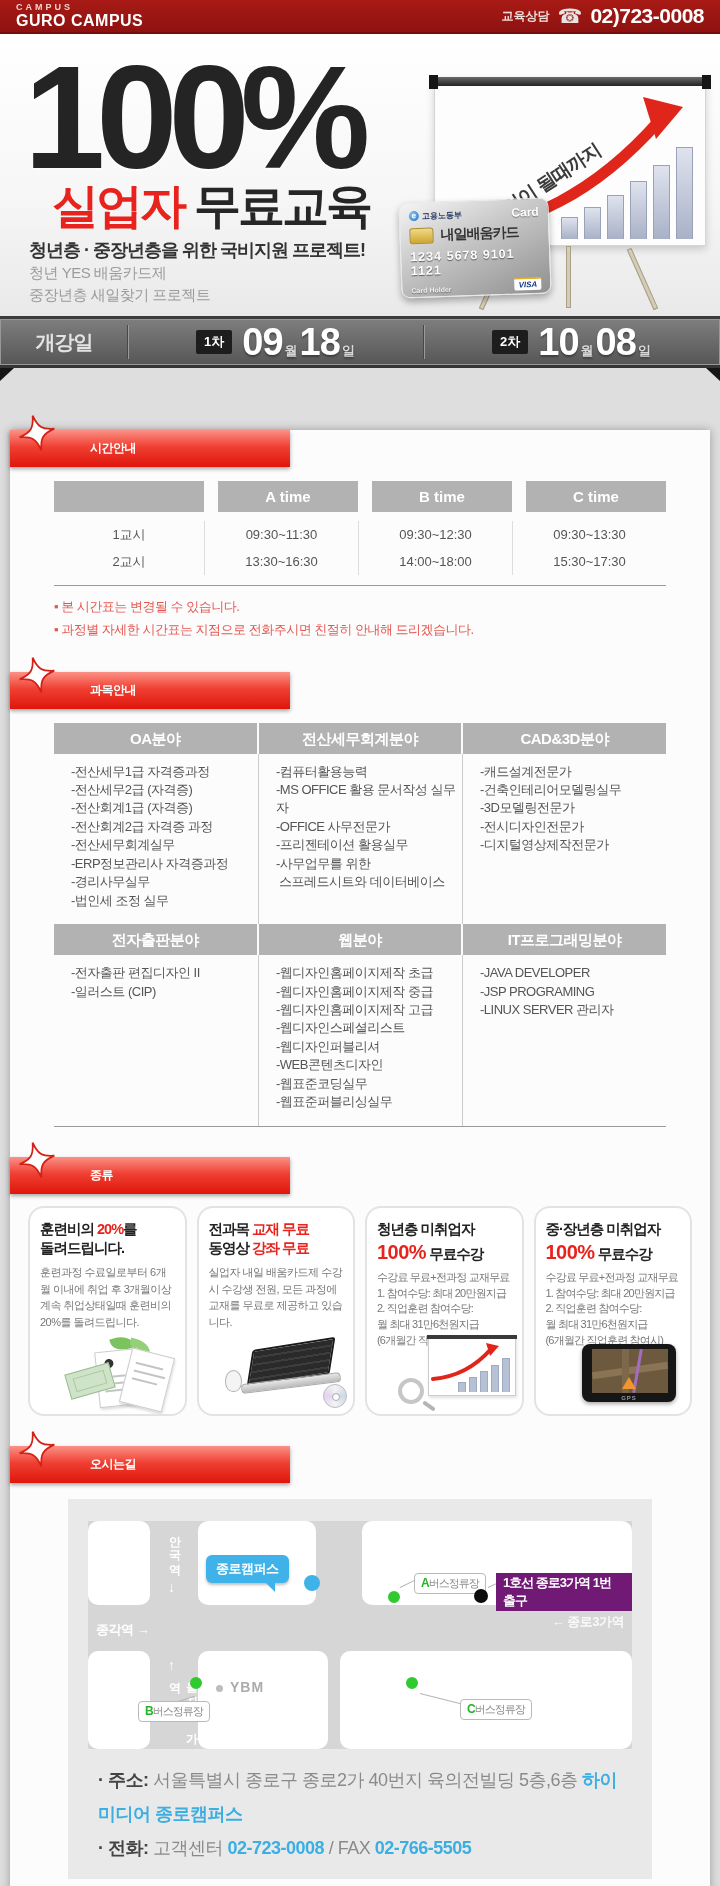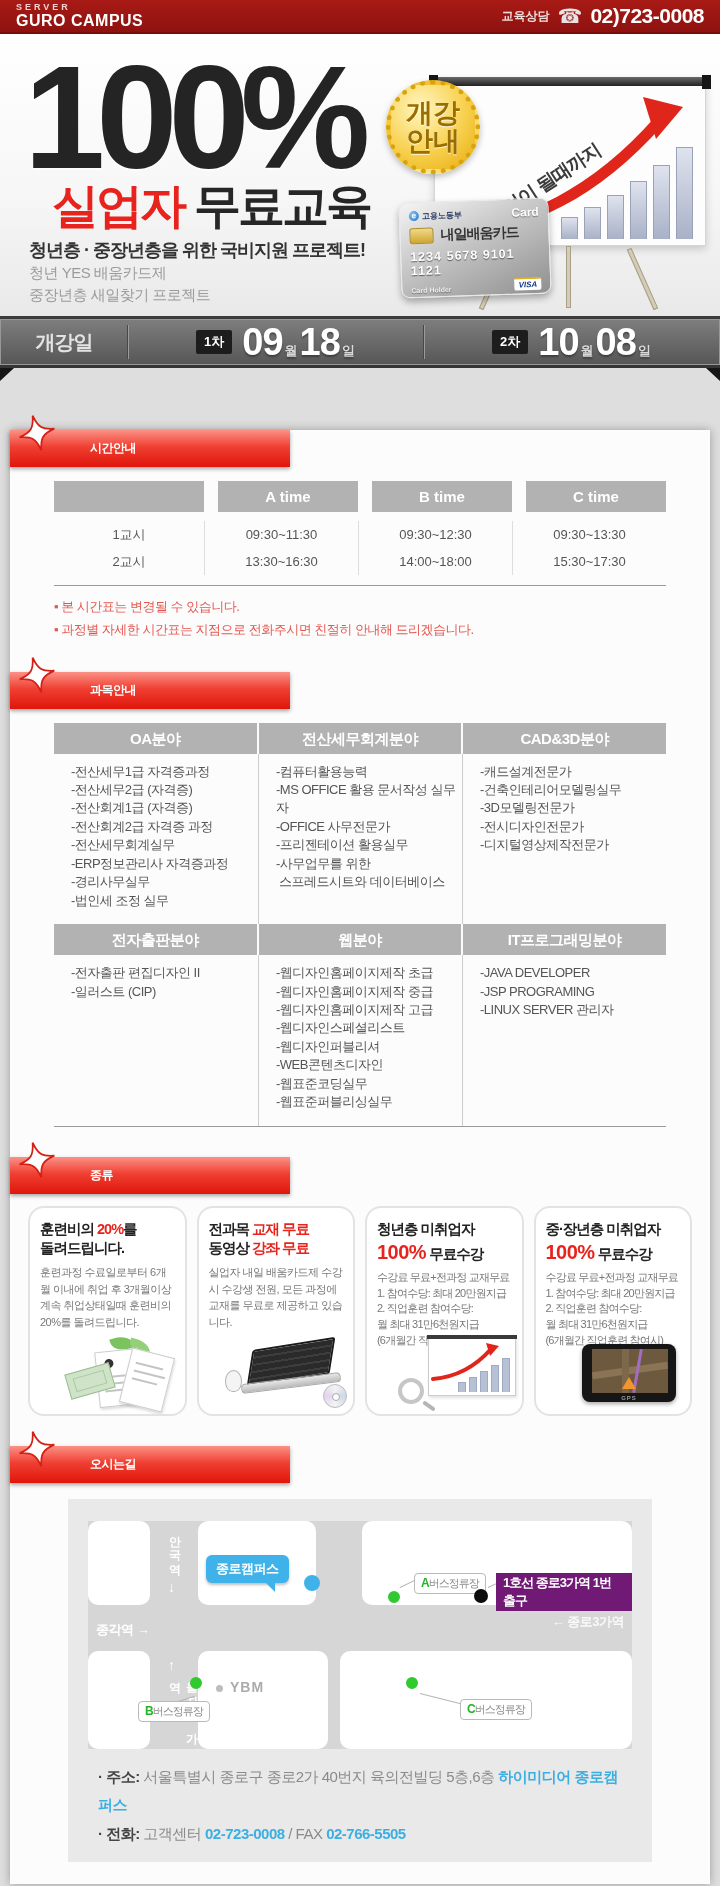--- a/index.html
+++ b/index.html
@@ -178,41 +178,41 @@
   .busstop b { color:#25b425; font-weight:bold; font-size:12px; }
   .bs-a { left:326px; top:52px; }
   .bs-b { left:50px; top:180px; }
   .bs-c { left:372px; top:178px; }
   .subway-badge { position:absolute; left:408px; top:52px; background:#701a75; color:#fff; font-size:13px; font-weight:bold;
                   padding:1px 7px; letter-spacing:-1px; z-index:3; }
   .graydot { position:absolute; left:128px; top:164px; width:7px; height:7px; border-radius:50%; background:#bdbdbd; }
   .ybm { position:absolute; left:142px; top:158px; color:#ababab; font-size:14px; font-weight:bold; letter-spacing:1px; }
   .conn { position:absolute; height:1px; background:#b5b5b5; transform-origin:left center; }
 
-  .addr { margin:14px 0 0 10px; font-size:15px; line-height:1.9; letter-spacing:-0.5px; }
+  .addr { margin:14px 0 0 10px; font-size:18px; line-height:1.9; letter-spacing:-0.5px; }
   .addr .lab { font-weight:bold; color:#444; }
   .addr .txt { color:#8a8a8a; }
   .addr .blue { color:#3baee2; font-weight:bold; }
 
   
   .foot { text-align:center; padding-top:20px; }
   .consult-line { display:flex; align-items:center; justify-content:center; gap:10px; }
   .c-pre, .c-suf { font-size:18px; font-weight:bold; color:#333; letter-spacing:-1.5px; }
   .c-phone { display:flex; align-items:center; color:#c1100c; font-weight:bold; }
   .c-phone .ico { font-size:30px; margin-right:2px; }
   .c-phone .num { font-size:35px; letter-spacing:-1px; }
 </style>
 </head>
 <body>
 
 <div class="page">
 
   <div class="hdr">
     <div class="brand">
-      <div class="brand-top">SERVER</div>
+      <div class="brand-top">CAMPUS</div>
       <div class="brand-main">GURO CAMPUS</div>
     </div>
     <div class="hdr-right">
       <span class="consult">교육상담</span>
       <span class="hdr-phone-icon">☎</span>
       <span class="hdr-phone">02)723-0008</span>
     </div>
   </div>
 
   <div class="hero">
@@ -220,24 +220,20 @@
     <div class="h-title">
       <span class="red">실업자</span>
       <span class="dark">무료교육</span>
     </div>
     <div class="h-subtitle">청년층 · 중장년층을 위한 국비지원 프로젝트!</div>
     <div class="h-projects">
         <div>청년 YES 배움카드제</div>
         <div>중장년층 새일찾기 프로젝트</div>
       </div>
 
-    <div class="h-badge">
-      <span>개강</span>
-      <span>안내</span>
-    </div>
 
     <div class="easel">
       <div class="board">
         <div class="board-bar"></div>
         <div class="board-knob-l"></div>
         <div class="board-knob-r"></div>
         <div class="bars">
           <div style="height:22px"></div>
             <div style="height:32px"></div>
             <div style="height:44px"></div>

